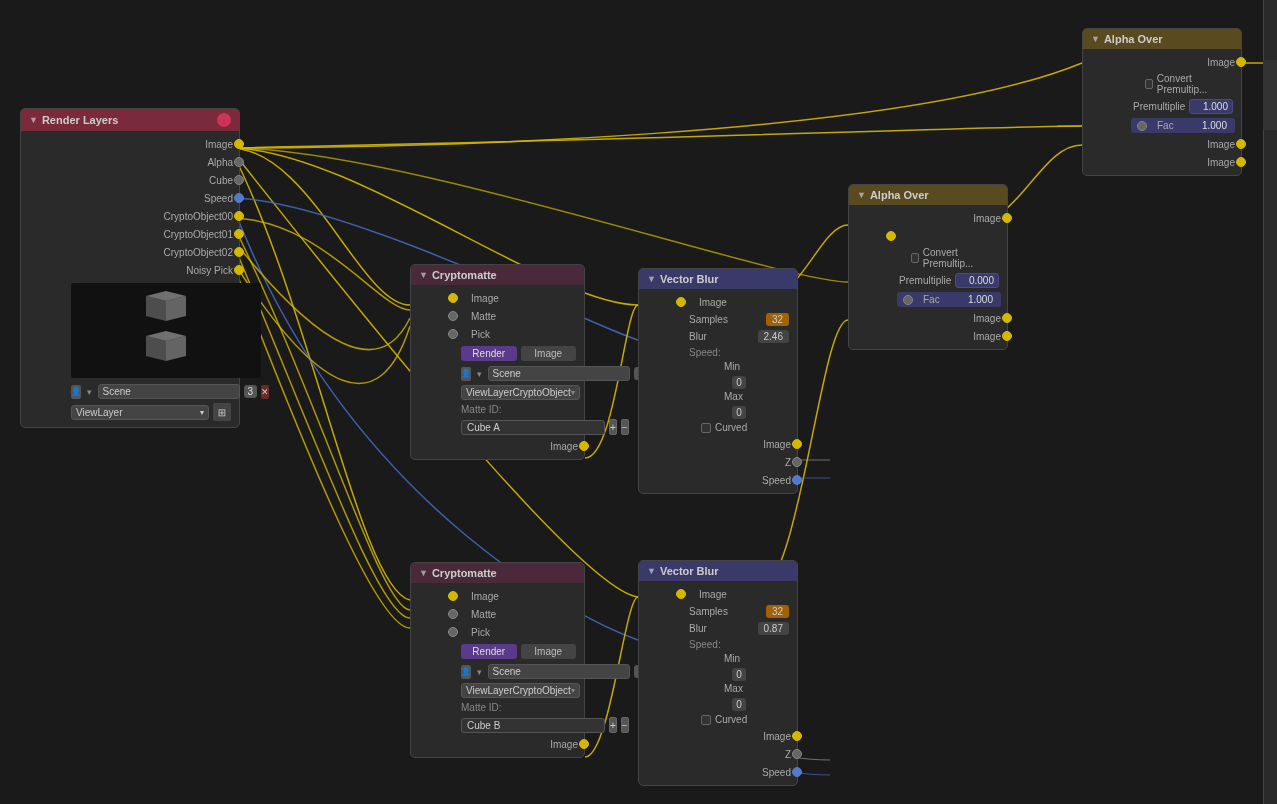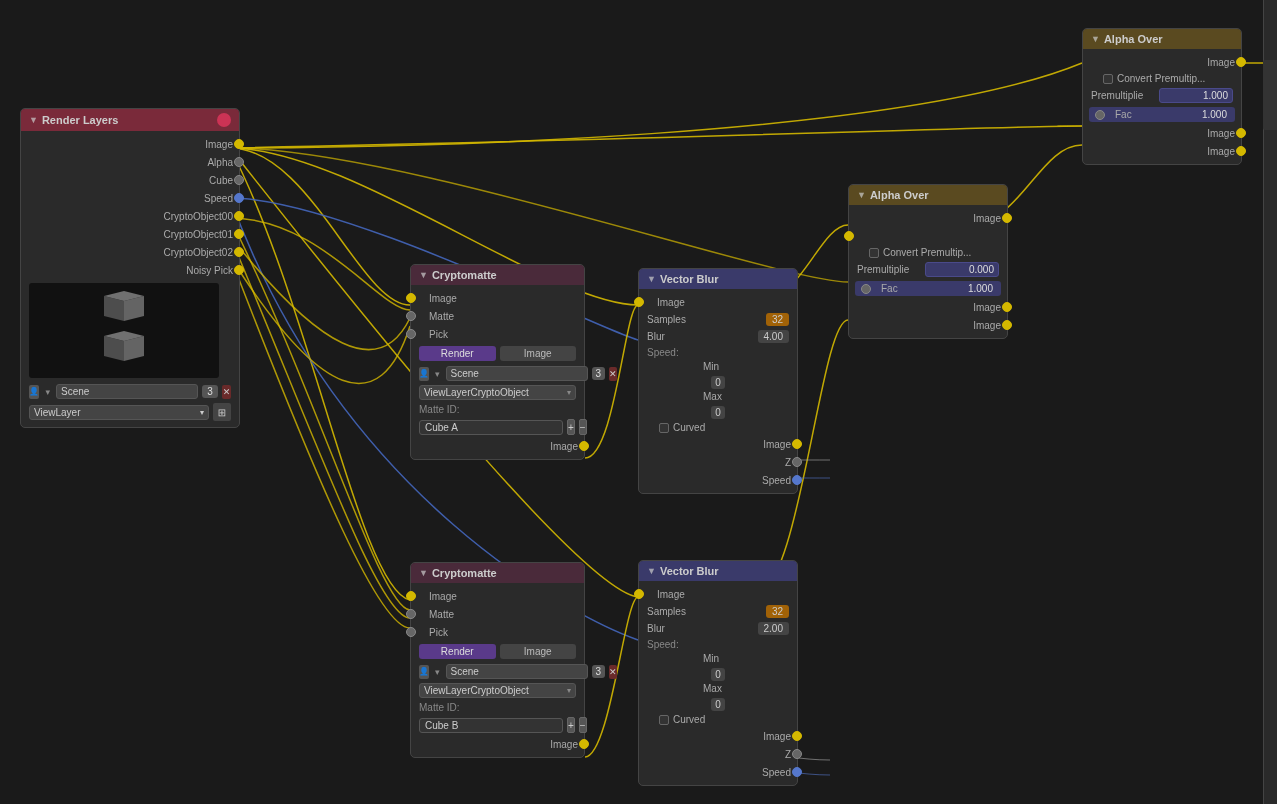--- a/index.html
+++ b/index.html
@@ -30,20 +30,21 @@
       font-size: 11px;
       font-weight: bold;
       gap: 4px;
     }
     .node-header .collapse-arrow {
       font-size: 9px;
       opacity: 0.7;
     }
     .node-body {
       padding: 4px 0;
+      margin-left: 42px;
     }
     .node-row {
       display: flex;
       align-items: center;
       padding: 2px 8px;
       min-height: 18px;
       position: relative;
     }
     .node-row.socket-row {
       justify-content: flex-end;
@@ -639,21 +640,21 @@
       <span class="socket-label" style="padding-left:10px;">Image</span>
     </div>
 
     <div class="samples-row">
       <span class="samples-label">Samples</span>
       <span class="samples-val">32</span>
     </div>
 
     <div class="blur-row">
       <span class="blur-label">Blur</span>
-      <span class="blur-val">4.00</span>
+      <span class="blur-val">2.46</span>
     </div>
 
     <div class="speed-label">Speed:</div>
     <div class="speed-row">
       <span class="speed-field-label">Min</span>
       <span class="speed-num">0</span>
     </div>
     <div class="speed-row">
       <span class="speed-field-label">Max</span>
       <span class="speed-num">0</span>
@@ -691,21 +692,21 @@
       <span class="socket-label" style="padding-left:10px;">Image</span>
     </div>
 
     <div class="samples-row">
       <span class="samples-label">Samples</span>
       <span class="samples-val">32</span>
     </div>
 
     <div class="blur-row">
       <span class="blur-label">Blur</span>
-      <span class="blur-val">2.00</span>
+      <span class="blur-val">0.87</span>
     </div>
 
     <div class="speed-label">Speed:</div>
     <div class="speed-row">
       <span class="speed-field-label">Min</span>
       <span class="speed-num">0</span>
     </div>
     <div class="speed-row">
       <span class="speed-field-label">Max</span>
       <span class="speed-num">0</span>

